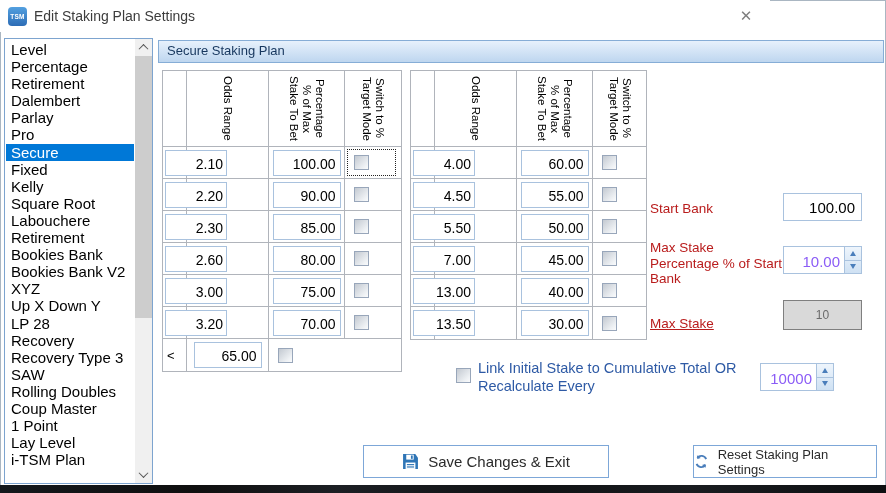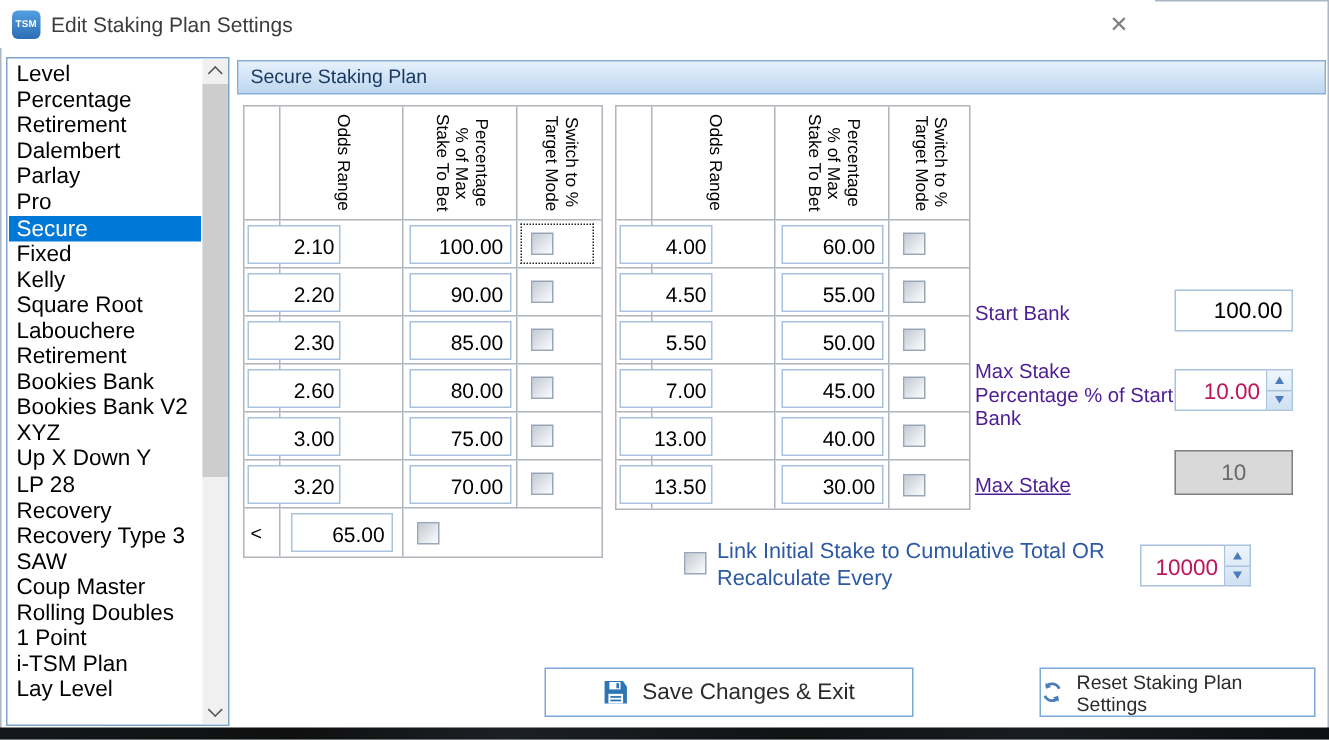--- a/index.html
+++ b/index.html
@@ -82,34 +82,34 @@
   .txtbox {
     width:68px; height:26px; background:#fff; border:1px solid var(--input_border,#a9c2de);
     font-size:14px; text-align:right; padding:5px 4px 0 0; color:#000;
   }
   .chk {
     width:15px; height:15px; border:1px solid #98a6ba;
     background:linear-gradient(135deg,#c3c9d1 0%,#eef1f4 75%,#fafbfc 100%);
   }
 
   
-  .flabel { position:absolute; font-size:13.5px; color:#4c1d95; }
+  .flabel { position:absolute; font-size:13.5px; color:#b91c1c; }
   .field-box {
     position:absolute; background:#fff; border:1px solid var(--input_border,#a9c2de);
     font-size:15px; text-align:right; padding:5px 6px 0 0; color:#000;
   }
   .spin-wrap { position:absolute; display:flex; }
   .spin-wrap .spin-val2 {
     height:28px; background:#fff; border:1px solid var(--input_border,#a9c2de);
-    font-size:15px; text-align:right; padding:6px 4px 0 0; color:#be185d;
+    font-size:15px; text-align:right; padding:6px 4px 0 0; color:#8b5cf6;
   }
   .spin-wrap .spin-btns { height:28px; width:17px; }
   .disabled-box {
     position:absolute; background:var(--disabled_bg,#d9d9d9); border:1px solid var(--disabled_border,#7f7f7f);
-    font-size:15px; color:var(--disabled_text,#6b6b6b); display:flex; align-items:center; justify-content:center;text-align:right;
+    font-size:12px; color:var(--disabled_text,#6b6b6b); display:flex; align-items:center; justify-content:center;text-align:right;
   }
   .link-label { position:absolute; font-size:14.5px; line-height:18px; color:var(--link_text,#2e5aa5); }
 
   
   .dlg-btn {
     position:absolute; top:445px; height:33px; background:#fff;
     border:1px solid var(--button_border,#7da7d8);
     display:flex; align-items:center; justify-content:center; gap:9px;
     color:#2b2b2b; cursor:default;
   }
@@ -146,25 +146,25 @@
       <div class="lb-item">Labouchere</div>
       <div class="lb-item">Retirement</div>
       <div class="lb-item">Bookies Bank</div>
       <div class="lb-item">Bookies Bank V2</div>
       <div class="lb-item">XYZ</div>
       <div class="lb-item">Up X Down Y</div>
       <div class="lb-item">LP 28</div>
       <div class="lb-item">Recovery</div>
       <div class="lb-item">Recovery Type 3</div>
       <div class="lb-item">SAW</div>
+      <div class="lb-item">Rolling Doubles</div>
       <div class="lb-item">Coup Master</div>
-      <div class="lb-item">Rolling Doubles</div>
       <div class="lb-item">1 Point</div>
+      <div class="lb-item">Lay Level</div>
       <div class="lb-item">i-TSM Plan</div>
-      <div class="lb-item">Lay Level</div>
     </div>
   <div class="lb-scroll">
     <div class="lb-arrow up">
         <span class="chev up"></span>
       </div>
     <div class="lb-thumb"></div>
     <div class="lb-arrow down">
         <span class="chev down"></span>
       </div>
   </div>

